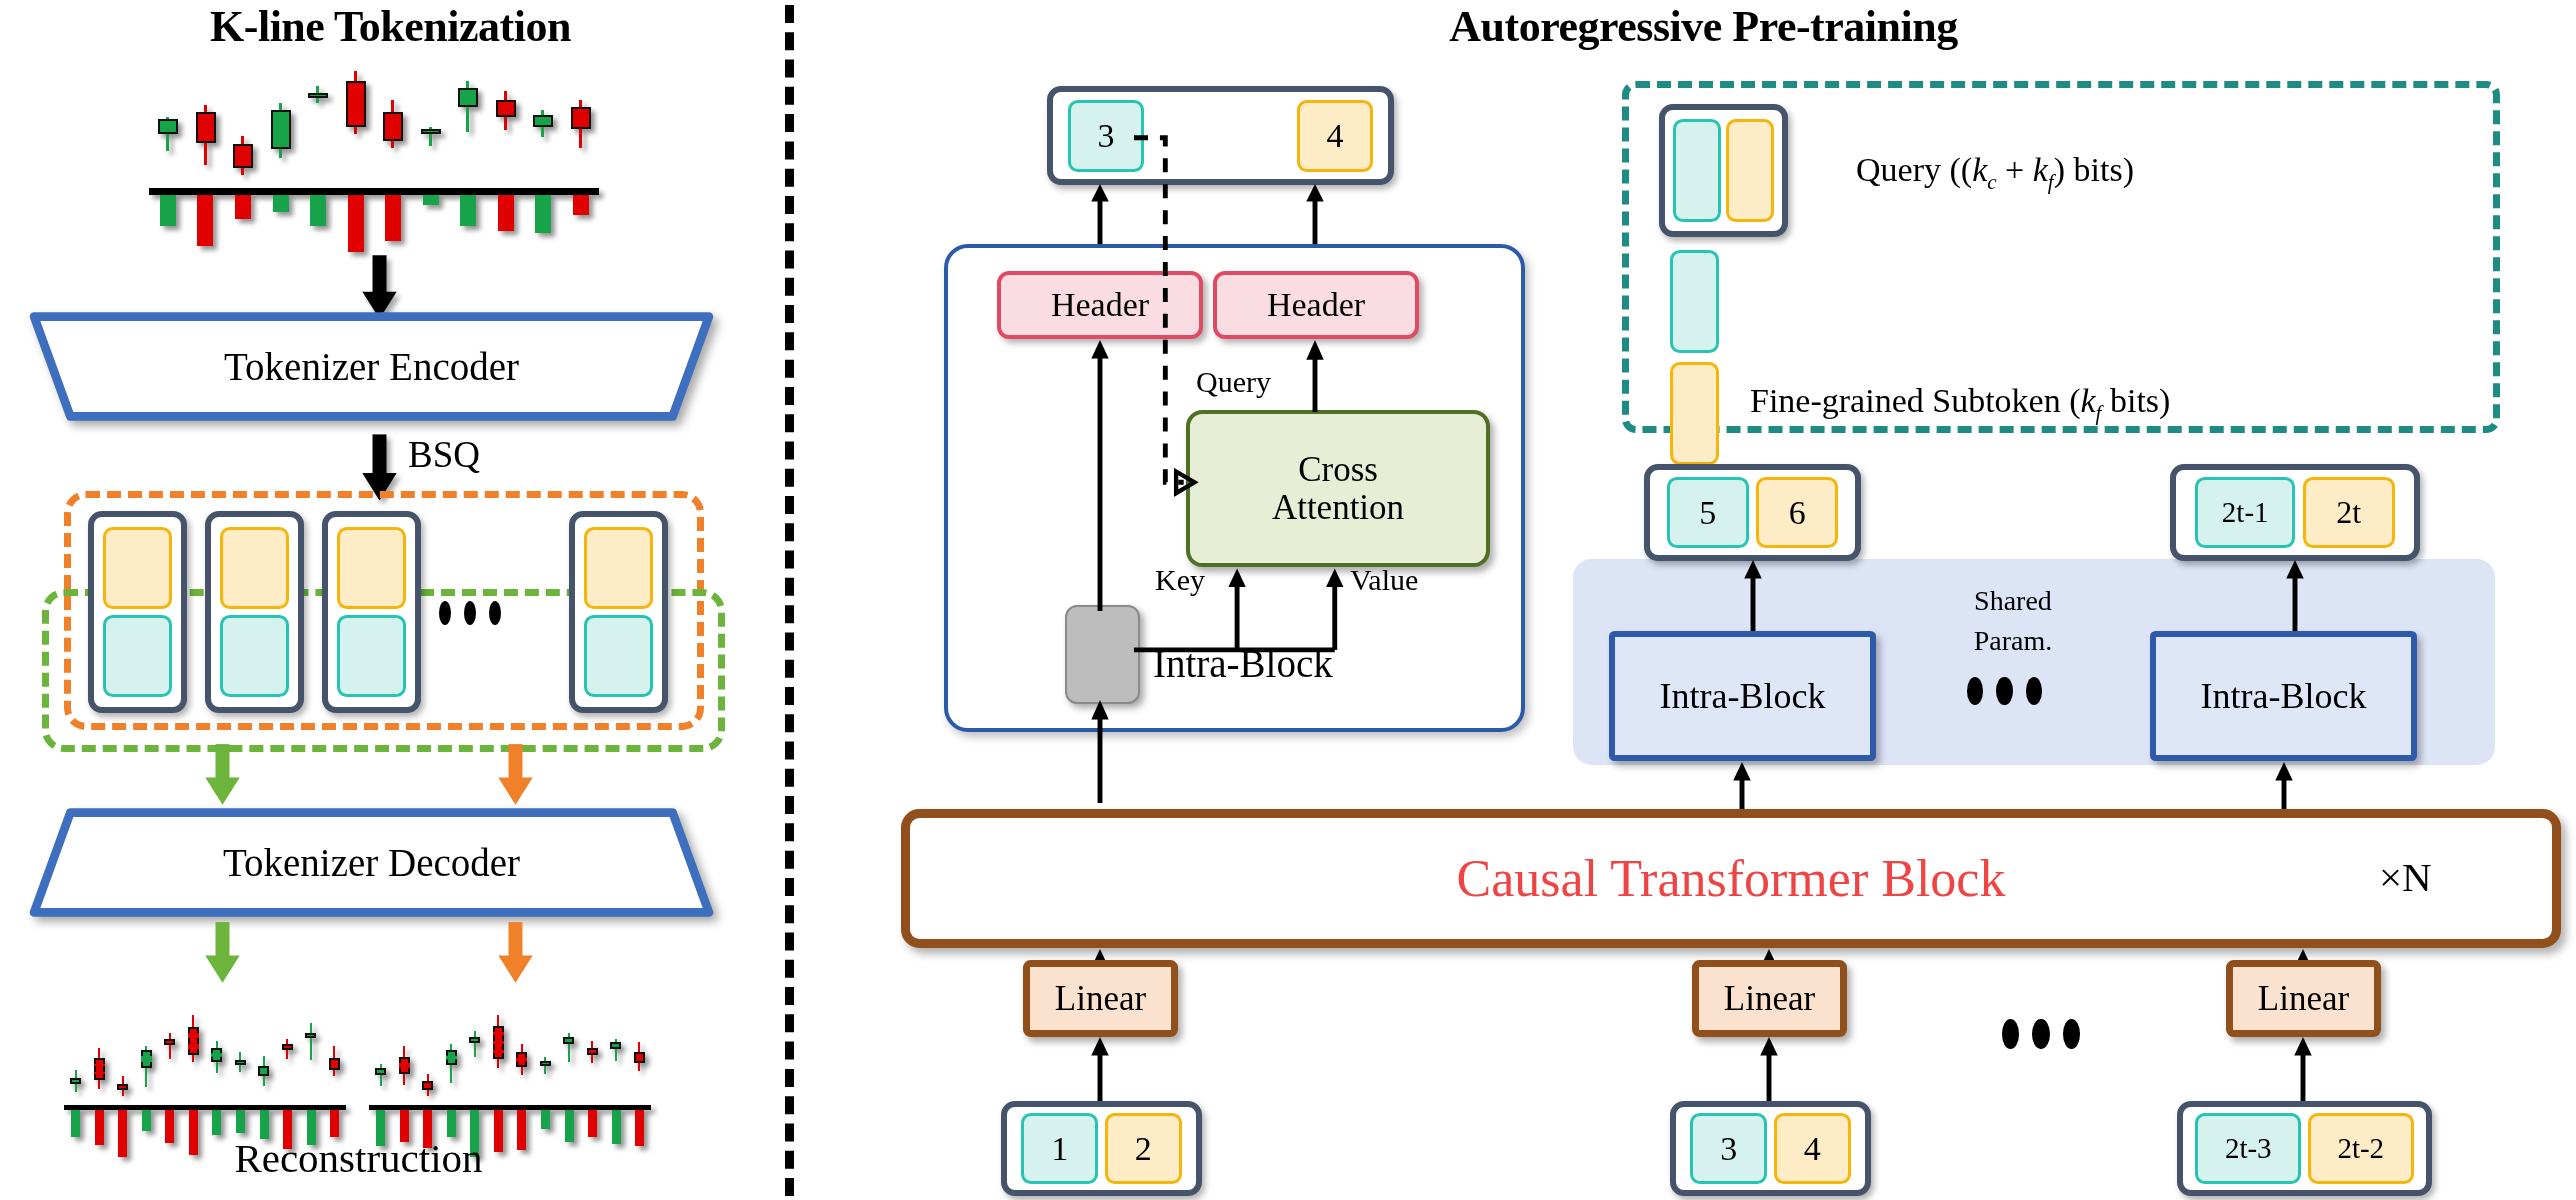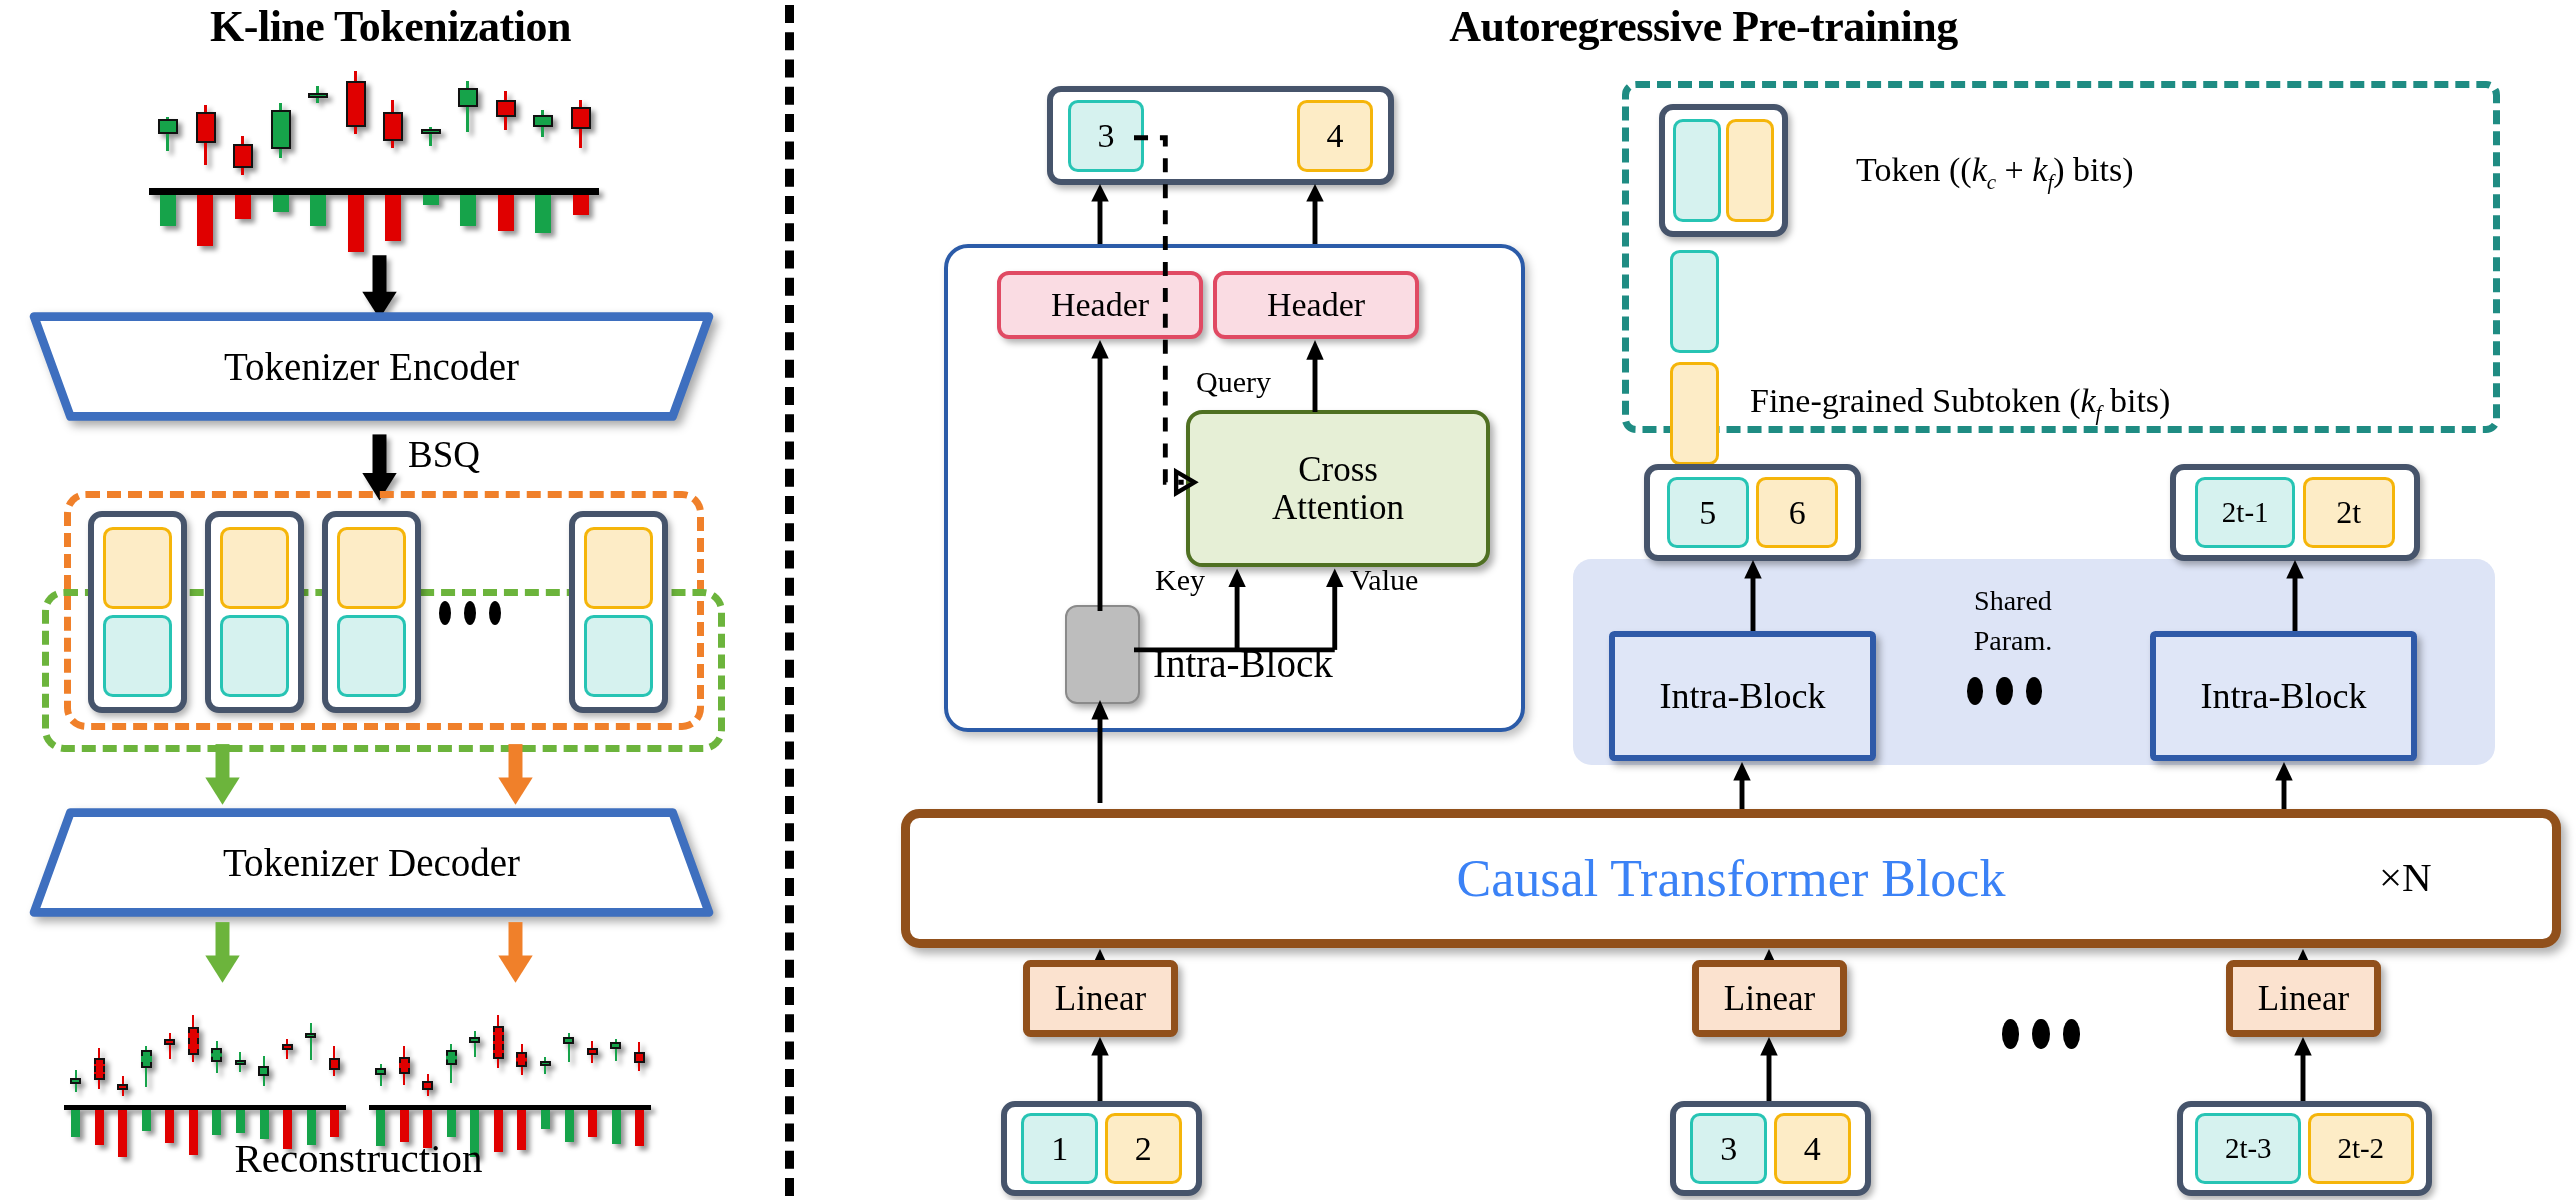--- a/index.html
+++ b/index.html
@@ -76,21 +76,21 @@
     filter:drop-shadow(4.9px 5.4px 4.3px rgba(0,0,0,.24));
   }
   .intra-blk{
     box-sizing:border-box;border:6px solid #2f5aa8;background:#dfe6f7;border-radius:5.4px;
     display:flex;align-items:center;justify-content:center;font-size:36px;color:#000;
     filter:drop-shadow(4.9px 5.4px 3.8px rgba(0,0,0,.30));
   }
   .shared-band{background:#dde4f6;border-radius:18.4px;}
   .ctb{
     box-sizing:border-box;border:9.2px solid #91501b;background:#fff;border-radius:18.4px;
-    display:flex;align-items:center;justify-content:center;font-size:52px;color:#3b82f6;
+    display:flex;align-items:center;justify-content:center;font-size:52px;color:#ef4444;
     filter:drop-shadow(5.4px 6px 4.3px rgba(0,0,0,.30));
     font-family:Liberation Serif, serif;
   }
   .linear{
     box-sizing:border-box;border:7px solid #91501b;background:#fbe2cf;border-radius:7.6px;
     display:flex;align-items:center;justify-content:center;font-size:35px;color:#000;
     filter:drop-shadow(4.9px 5.4px 3.8px rgba(0,0,0,.32));
   }
   .lbl{position:absolute;color:#000000;font-size:30px;white-space:nowrap;}
   .lbl.sm{font-size:28px;}
@@ -414,21 +414,21 @@
 
   <div class="lbl" style="left:1153px;top:641px;font-size:39px;">Intra-Block</div>
 
   <div class="abs dash-teal" style="left:1622px;top:81px;width:878px;height:352px;"></div>
 
   <div class="abs tok-outer" style="left:1659px;top:104px;width:129px;height:133px;gap:5.4px;">
     <div class="sub coarse" style="width:48px;height:103px;"></div>
     <div class="sub fine" style="width:48px;height:103px;"></div>
   </div>
   <div class="legend-txt" style="left:1856px;top:151px;">
-    <span>Token ((</span><span class="sb">k</span><sub>c</sub><span> + </span><span class="sb">k</span><sub>f</sub><span>) bits)</span>
+    <span>Query ((</span><span class="sb">k</span><sub>c</sub><span> + </span><span class="sb">k</span><sub>f</sub><span>) bits)</span>
   </div>
 
   <div class="abs sub coarse" style="left:1670px;top:250px;width:49px;height:103px;"></div>
 
   <div class="abs sub fine" style="left:1670px;top:362px;width:49px;height:103px;"></div>
   <div class="legend-txt" style="left:1750px;top:382px;">
     <span>Fine-grained Subtoken (</span><span class="sb">k</span><sub>f</sub><span> bits)</span>
   </div>
 
   <div class="abs shared-band" style="left:1573px;top:559px;width:922px;height:206px;"></div>

